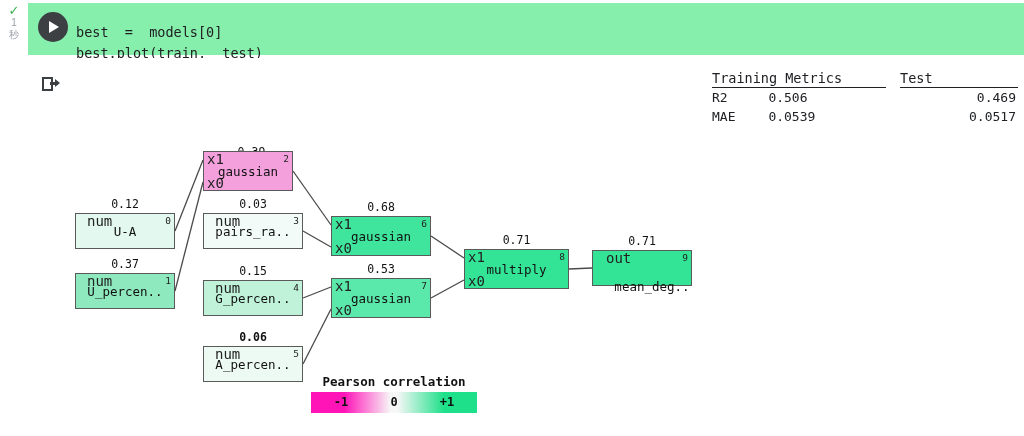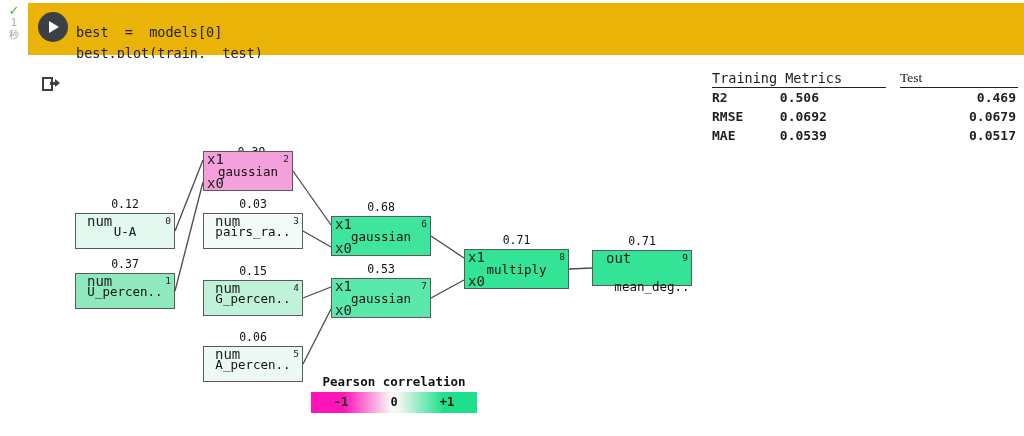--- a/index.html
+++ b/index.html
@@ -42,21 +42,21 @@
   .gutter-time {
     color: #9aa0a6;
     font-size: 10px;
     line-height: 12px;
     font-family: "Liberation Sans", sans-serif;
   }
   #cell-body {
     position: absolute;
     left: 28px; top: 3px;
     width: 996px; height: 52px;
-    background: #eab308;
+    background: #86efac;
   }
   #run-button {
     position: absolute;
     left: 10px; top: 9px;
     width: 30px; height: 30px;
     border-radius: 50%;
     background: #3c4043;
     cursor: pointer;
   }
   #run-button::after {
@@ -171,25 +171,24 @@
   }
   #metrics th {
     font-weight: normal;
     text-align: left;
     border-bottom: 1px solid #202124;
     padding: 0 0 1px 0;
     font-size: 13.5px;
   }
   #metrics th.col-train-head { width: 174px; }
   #metrics th.col-spacer { width: 14px; border-bottom: none; }
-  #metrics th.col-test-head { width: 118px; font-family: Liberation Serif, serif; }
+  #metrics th.col-test-head { width: 118px; }
   #metrics td {
     padding: 1px 0 0 0;
     line-height: 18px;
-    font-weight: bold;
   }
   #metrics td.m-name { text-align: left; }
   #metrics td.m-train { text-align: left; padding-right: 2px; }
   #metrics td.m-spacer { }
   #metrics td.m-test { text-align: right; padding-right: 2px; }
 
   
   #legend {
     position: absolute;
     left: 311px; top: 316px;
@@ -287,21 +286,21 @@
         <span class="port port-num">num</span>
         <span class="node-idx">3</span>
         <div class="node-label" style="top: 10px;">pairs_ra..</div>
       </div>
       <div class="node-corr" style="left: 203px; top: 206px; width: 100px;">0.15</div>
       <div class="node-box" style="left: 203px; top: 222px; width: 100px; height: 36px; background: rgb(191, 242, 217);">
         <span class="port port-num">num</span>
         <span class="node-idx">4</span>
         <div class="node-label" style="top: 10px;">G_percen..</div>
       </div>
-      <div class="node-corr" style="left: 203px; top: 272px; width: 100px;">0.06</div>
+      <div class="node-corr" style="left: 203px; top: 272px; width: 100px; font-weight: bold;">0.06</div>
       <div class="node-box" style="left: 203px; top: 288px; width: 100px; height: 36px; background: rgb(237, 250, 244);">
         <span class="port port-num">num</span>
         <span class="node-idx">5</span>
         <div class="node-label" style="top: 10px;">A_percen..</div>
       </div>
       <div class="node-corr" style="left: 331px; top: 142px; width: 100px;">0.68</div>
       <div class="node-box" style="left: 331px; top: 158px; width: 100px; height: 40px; background: rgb(63, 229, 156);">
         <span class="port port-x1">x1</span>
         <span class="port port-x0">x0</span>
         <span class="node-idx">6</span>
@@ -339,26 +338,20 @@
         </tr>
       </thead>
       <tbody id="metrics-body">
           <tr>
             <td class="m-name">R2</td>
             <td class="m-train">0.506</td>
             <td class="m-spacer"></td>
             <td class="m-test">0.469</td>
           </tr>
           <tr>
-            <td class="m-name">RMSE</td>
-            <td class="m-train">0.0692</td>
-            <td class="m-spacer"></td>
-            <td class="m-test">0.0679</td>
-          </tr>
-          <tr>
             <td class="m-name">MAE</td>
             <td class="m-train">0.0539</td>
             <td class="m-spacer"></td>
             <td class="m-test">0.0517</td>
           </tr>
         </tbody>
     </table>
   </div>
 
   <div id="legend">

